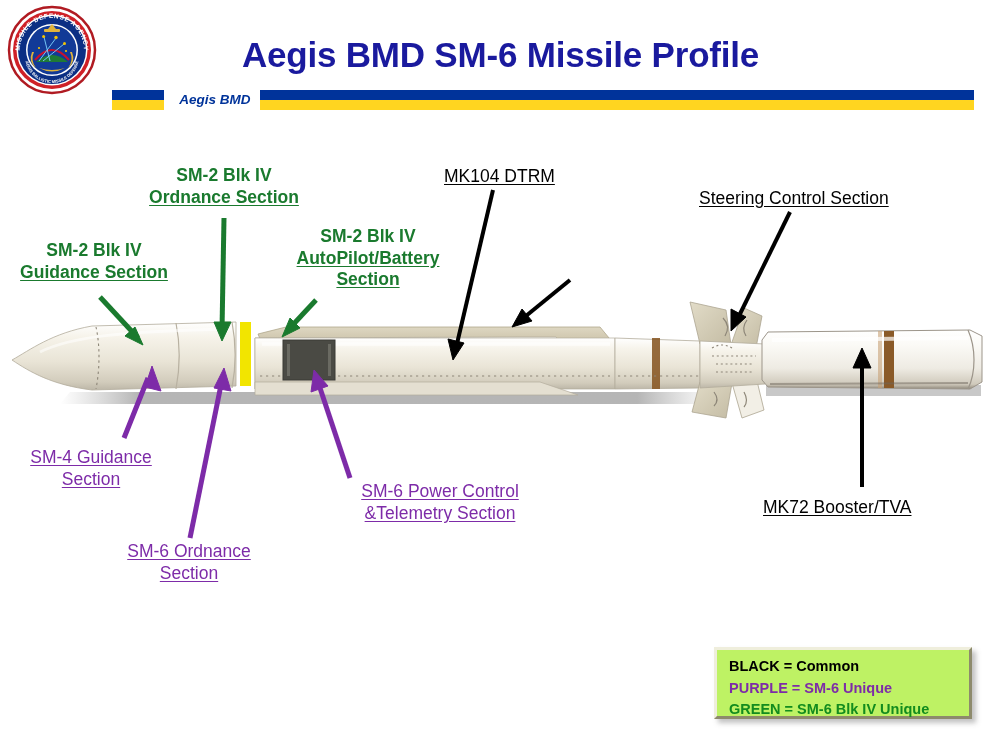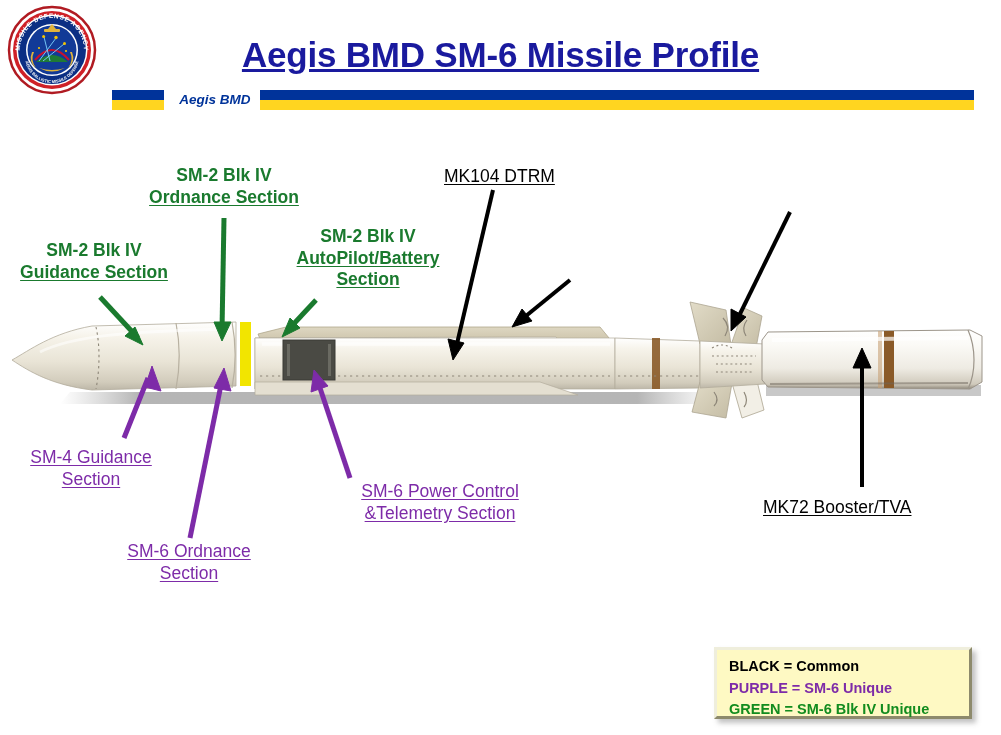--- a/index.html
+++ b/index.html
@@ -35,21 +35,20 @@
 
   
   .slide-title {
     position: absolute;
     left: 0; right: 0; top: 35px;
     text-align: center;
     font-size: 35px;
     font-weight: bold;
     color: #1a1a9e;
     letter-spacing: -0.2px;
-    text-decoration: underline;
   }
 
   
   .banner {
     position: absolute;
     left: 112px; top: 90px;
     width: 930px; height: 20px;
   }
   .banner .seg {
     position: absolute;
@@ -92,21 +91,21 @@
   .c-green  { color: #1a7a2e; font-weight: bold; }
   .c-purple { color: #7d2ba8; }
   .ta-c { text-align: center; }
   .ta-l { text-align: left; }
 
   
   .legend {
     position: absolute;
     left: 714px; top: 647px;
     width: 258px; height: 72px;
-    background: #fef9c3;
+    background: #bef264;
     border-top: 3px solid #efeedc;
     border-left: 3px solid #efeedc;
     border-right: 3px solid #8d8a6c;
     border-bottom: 3px solid #8d8a6c;
     box-shadow: 4px 4px 5px rgba(120,120,120,0.45);
     padding: 6px 12px 0 12px;
   }
   .legend .row {
     font-size: 14.5px;
     font-weight: bold;
@@ -377,20 +376,23 @@
     <span class="ln">SM-2 Blk IV</span>
     <span class="ln u">AutoPilot/Battery</span>
     <span class="ln u">Section</span>
   </div>
 
   <div class="callout c-black ta-l" style="left:444px; top:166px;">
     <span class="ln u">MK104 DTRM</span>
   </div>
 
 
+  <div class="callout c-black ta-l" style="left:699px; top:188px;">
+    <span class="ln u">Steering Control Section</span>
+  </div>
 
   <div class="callout c-black ta-l" style="left:763px; top:497px;">
     <span class="ln u">MK72 Booster/TVA</span>
   </div>
 
   <div class="callout c-purple ta-c" style="left:14px; top:447px; width:154px;">
     <span class="ln u">SM-4 Guidance</span>
     <span class="ln u">Section</span>
   </div>
 

